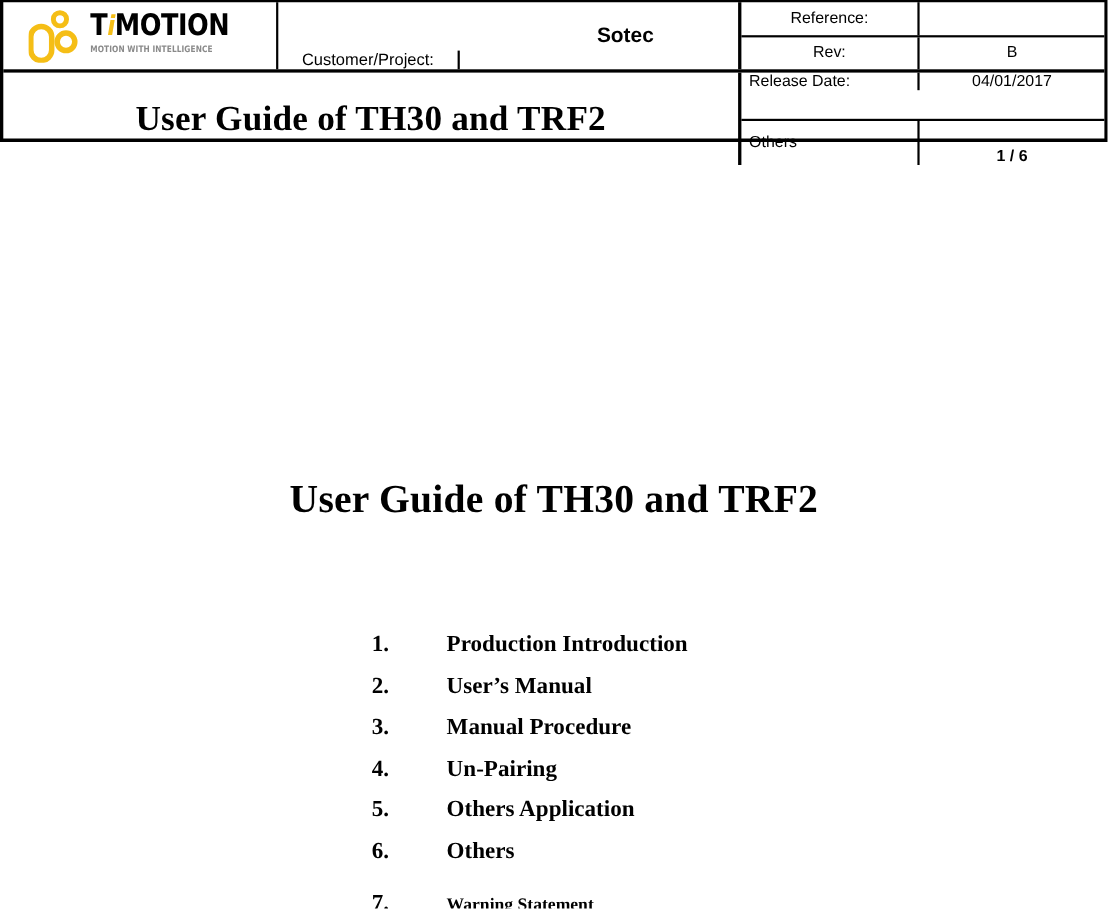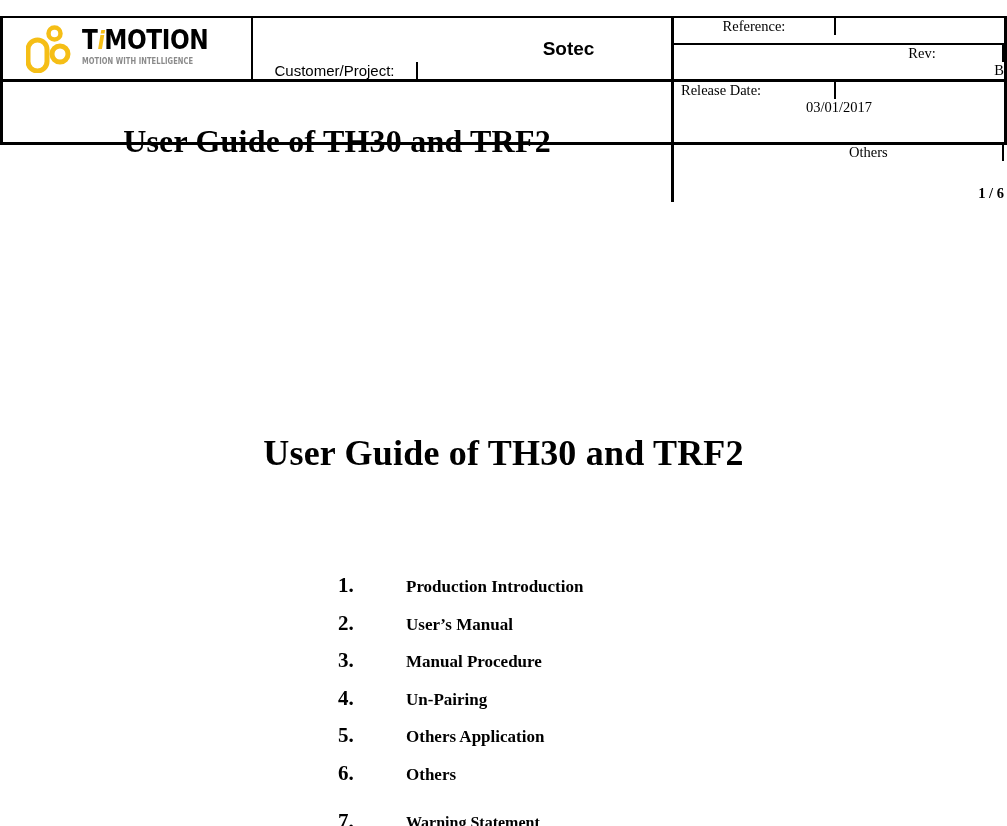--- a/index.html
+++ b/index.html
@@ -19,21 +19,21 @@
     position: relative;
     width: 1007px;
     height: 826px;
     background: #ffffff;
   }
 
   
   .header-table {
     position: absolute;
     left: 0;
-    top: 16px;
+    top: 0;
     width: 1007px;
     height: 129px;
     box-sizing: border-box;
     border: 3px solid #000000;
     border-top-width: 2px;
     display: flex;
     flex-direction: column;
   }
 
   .header-top {
@@ -136,28 +136,26 @@
     align-items: center;
     justify-content: center;
     font-family: "Liberation Serif", serif;
     font-weight: bold;
     font-size: 32px;
     letter-spacing: 0.2px;
     padding-bottom: 2px;
   }
   .meta-row {
     display: flex;
-    flex-direction: column;
+    flex-direction: row;
     flex: 1 1 0;
     box-sizing: border-box;
-    font-family: Liberation Serif, serif;
   }
   .meta-row + .meta-row {
     border-top: 2px solid #000000;
-    align-items: flex-end;
   }
   .meta-key {
     width: 162px;
     box-sizing: border-box;
     border-right: 2px solid #000000;
     display: flex;
     align-items: center;
     font-size: 14.5px;
   }
   .meta-key.center { justify-content: center; }
@@ -211,21 +209,21 @@
     height: 37.5px;
     font-family: "Liberation Serif", serif;
     font-weight: bold;
   }
   .toc-num {
     width: 68px;
     flex: 0 0 68px;
     font-size: 21px;
   }
   .toc-label {
-    font-size: 17px;
+    font-size: 21px;
   }
   .toc-item.small .toc-label {
     font-size: 16px;
     margin-top: 16px;
   }
 </style>
 </head>
 <body>
 
 <div class="page">
@@ -270,21 +268,21 @@
 
     </div>
 
     <div class="header-bottom">
 
       <div class="title-cell">User Guide of TH30 and TRF2</div>
 
       <div class="meta-bottom">
         <div class="meta-row">
           <div class="meta-key left">Release Date:</div>
-          <div class="meta-val">03/01/2017</div>
+          <div class="meta-val">04/01/2017</div>
         </div>
         <div class="meta-row">
           <div class="meta-key left">Others</div>
           <div class="meta-val bold">1 / 6</div>
         </div>
       </div>
 
     </div>
 
   </div>

